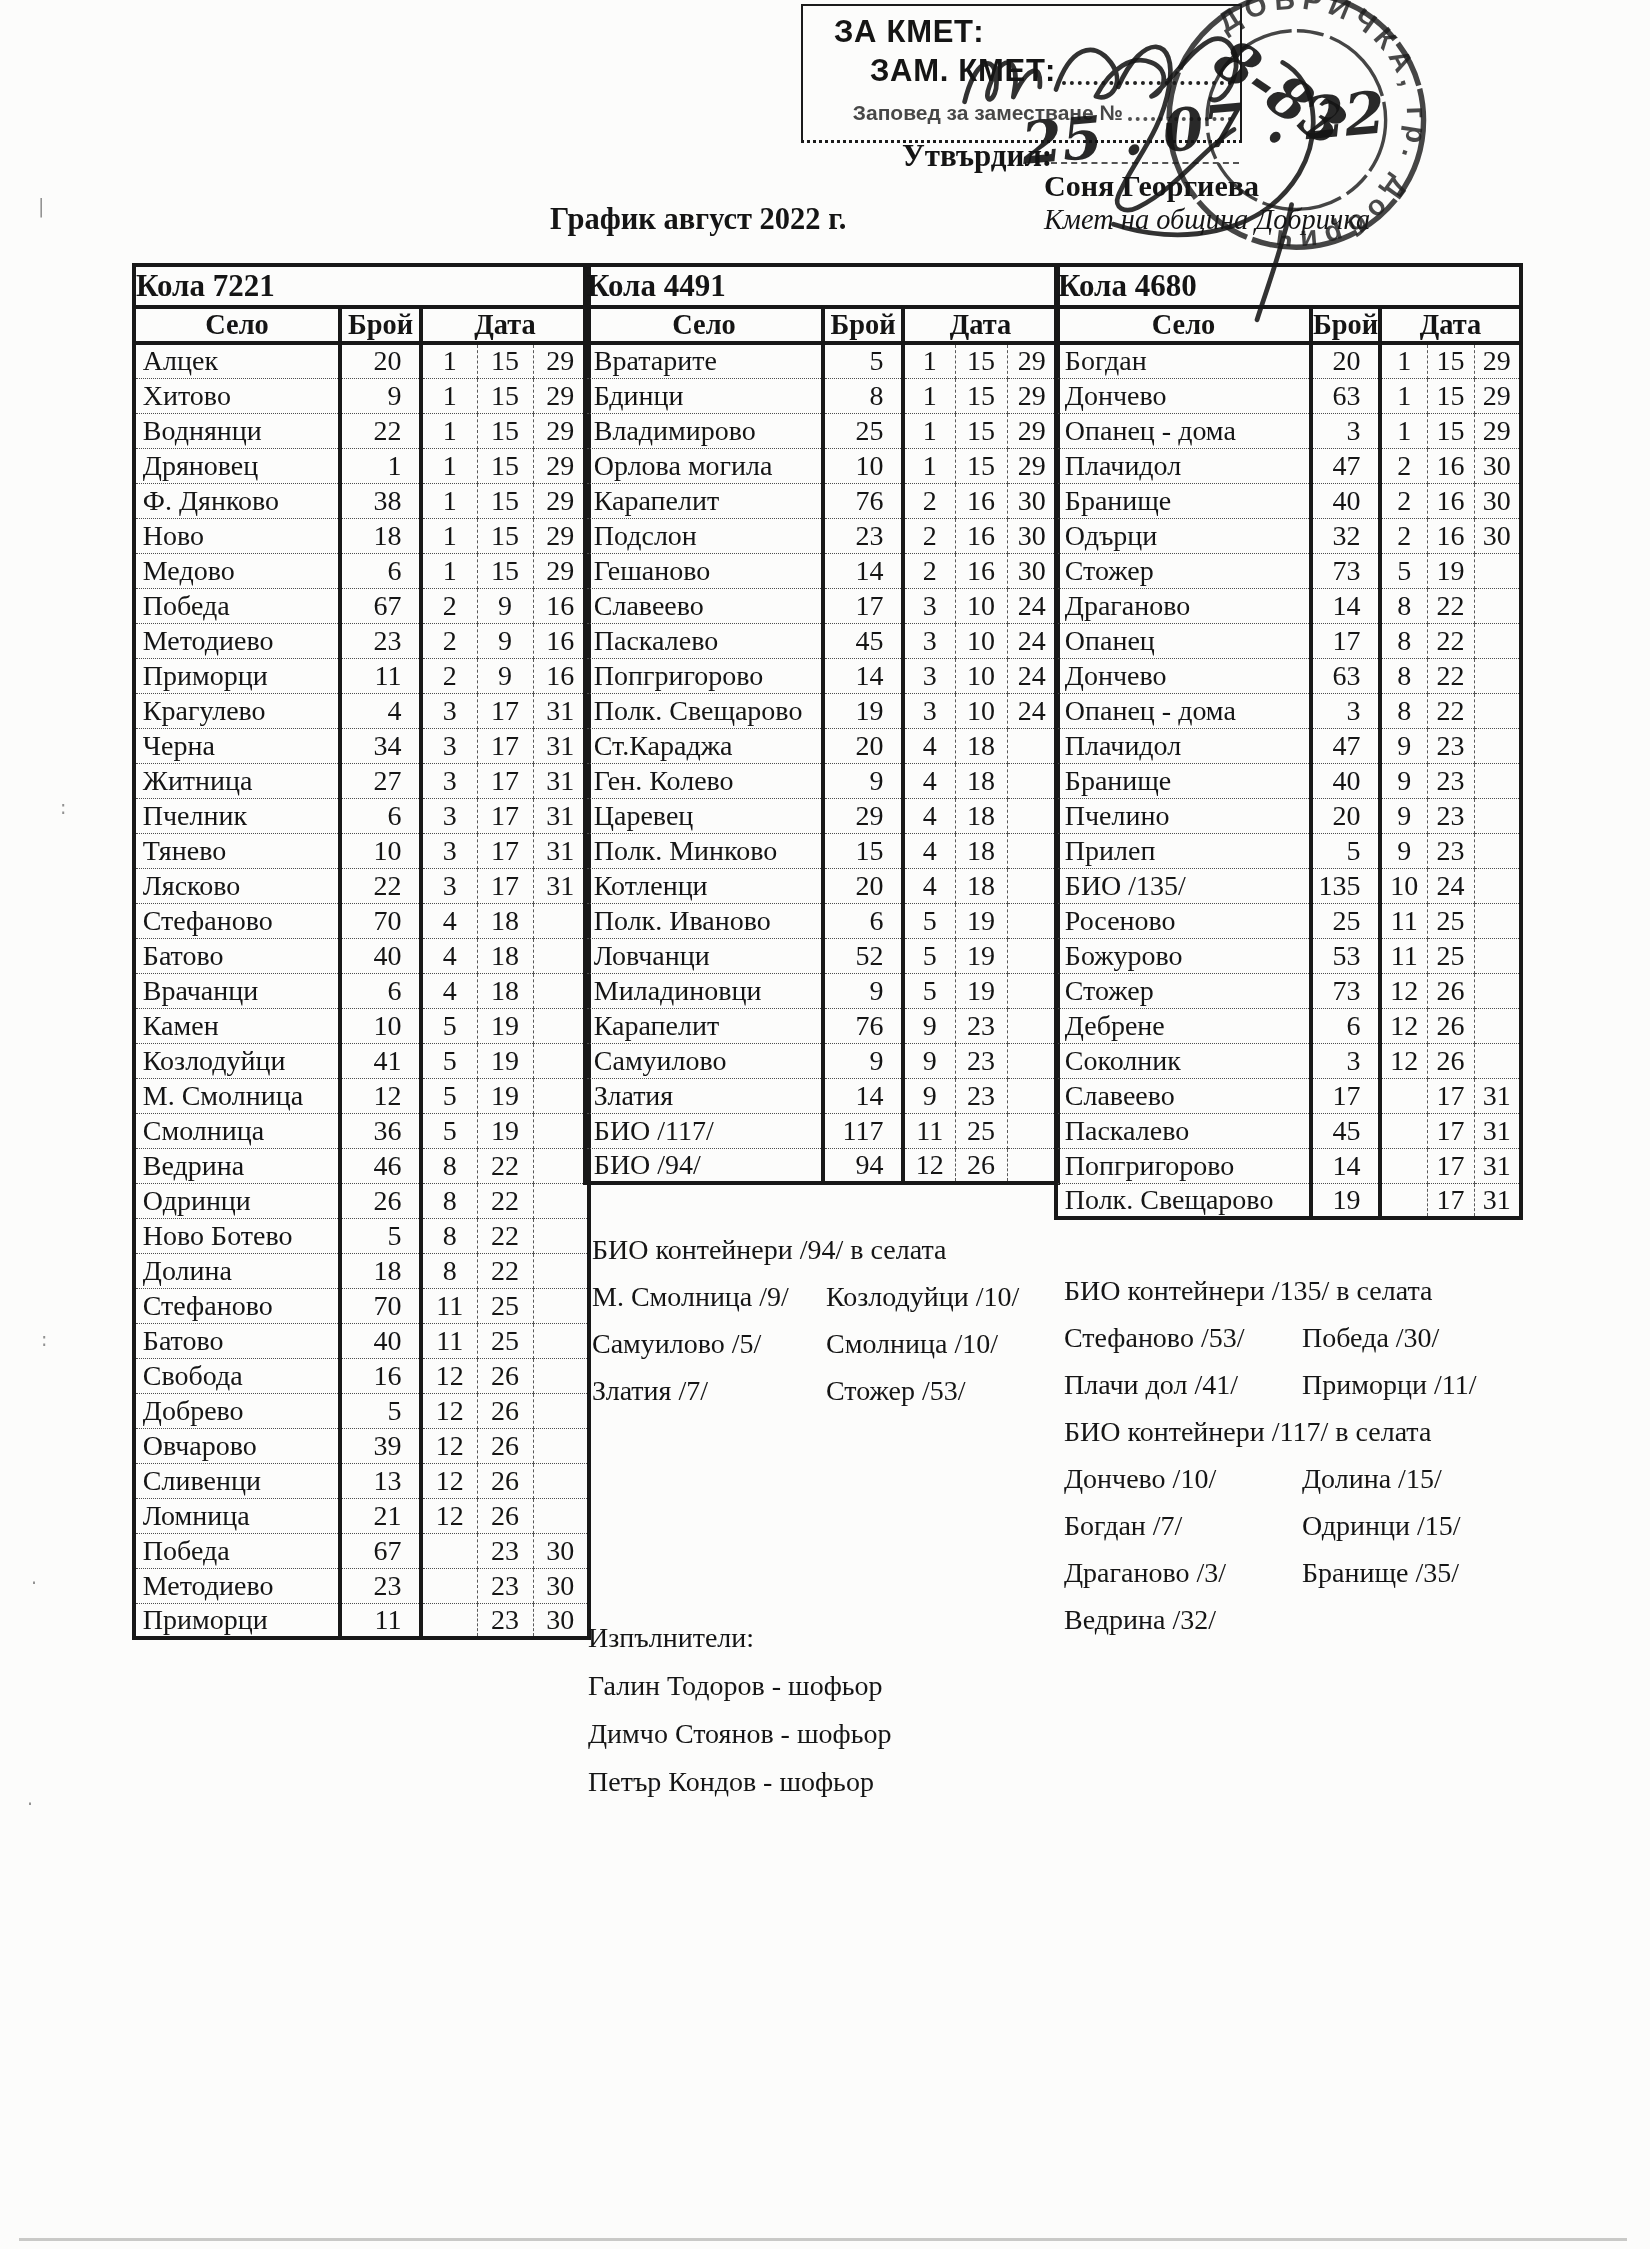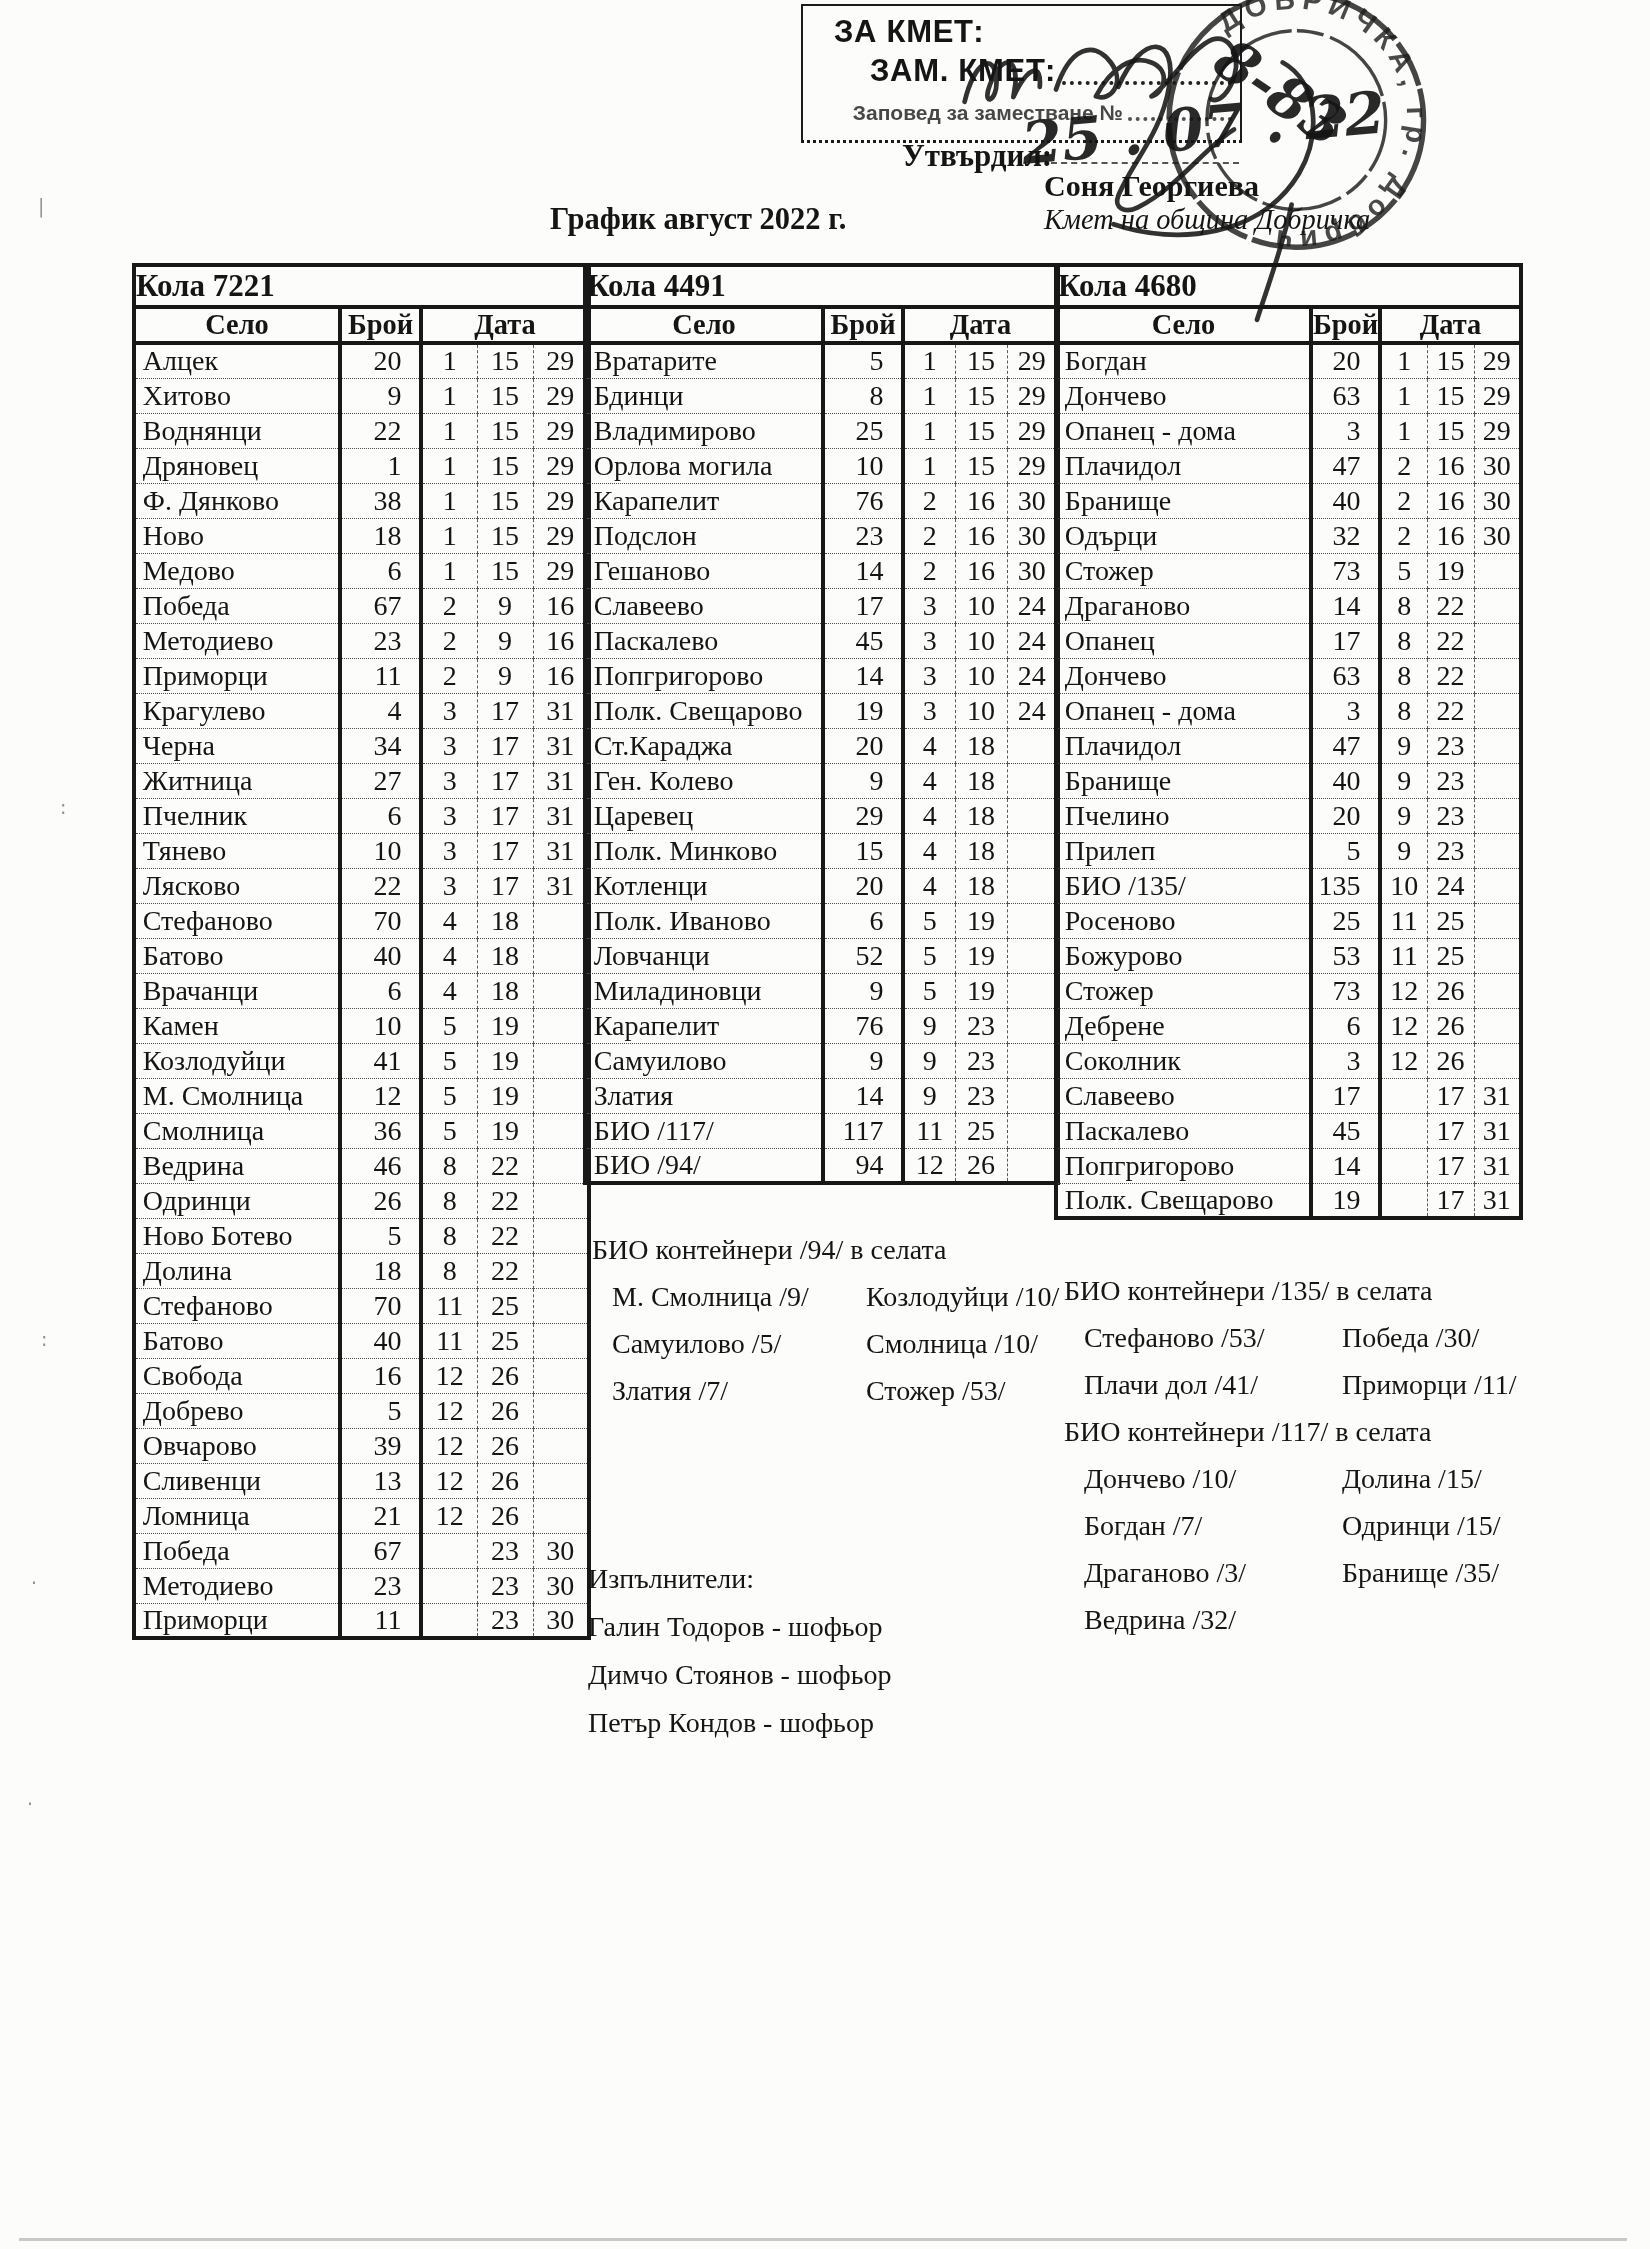--- a/index.html
+++ b/index.html
@@ -42,23 +42,23 @@
   td.c-d{text-align:center;}
   td.d2, td.d3{border-left:1.4px dashed #5a5a5a;}
   
   .notes{position:absolute; font:28px "Liberation Serif",serif;}
   .notes2{left:592px;  top:1226px; width:452px;}
   .notes3{left:1064px; top:1267px; width:474px;}
   .note-heading{height:47px; line-height:47px; white-space:nowrap;}
   .note-row{height:47px; line-height:47px; display:flex;}
   .notes2 .note-item:first-child{width:234px; flex:0 0 auto;}
   .notes3 .note-item:first-child{width:238px; flex:0 0 auto;}
-  .note-item{white-space:nowrap;padding-left:20px;}
+  .note-item{white-space:nowrap;}
   
-  .executors{position:absolute; left:588px; top:1554px; font:28px "Liberation Serif",serif;}
+  .executors{position:absolute; left:588px; top:1613px; font:28px "Liberation Serif",serif;}
   .exec-label{height:49px; line-height:49px;}
   .exec-name{height:48px; line-height:48px; white-space:nowrap;}
   
   svg.overlay{position:absolute; left:0; top:0; pointer-events:none; z-index:10;}
   .ink{fill:none; stroke:#161616; stroke-width:7; stroke-linecap:round; stroke-linejoin:round; opacity:.88;}
   .ring{fill:none; stroke:#1c1c1c; opacity:.82;}
   .stamp-text{font:bold 42px "Liberation Sans",sans-serif; letter-spacing:9px; fill:#1d1d1d; opacity:.8;}
   .hand{font-family:"DejaVu Serif",serif; font-style:italic; font-weight:bold; fill:#131313; opacity:.9;}
   
   .speck{position:absolute; color:#3a3a3a; opacity:.55; font:19px "DejaVu Sans",sans-serif;}

